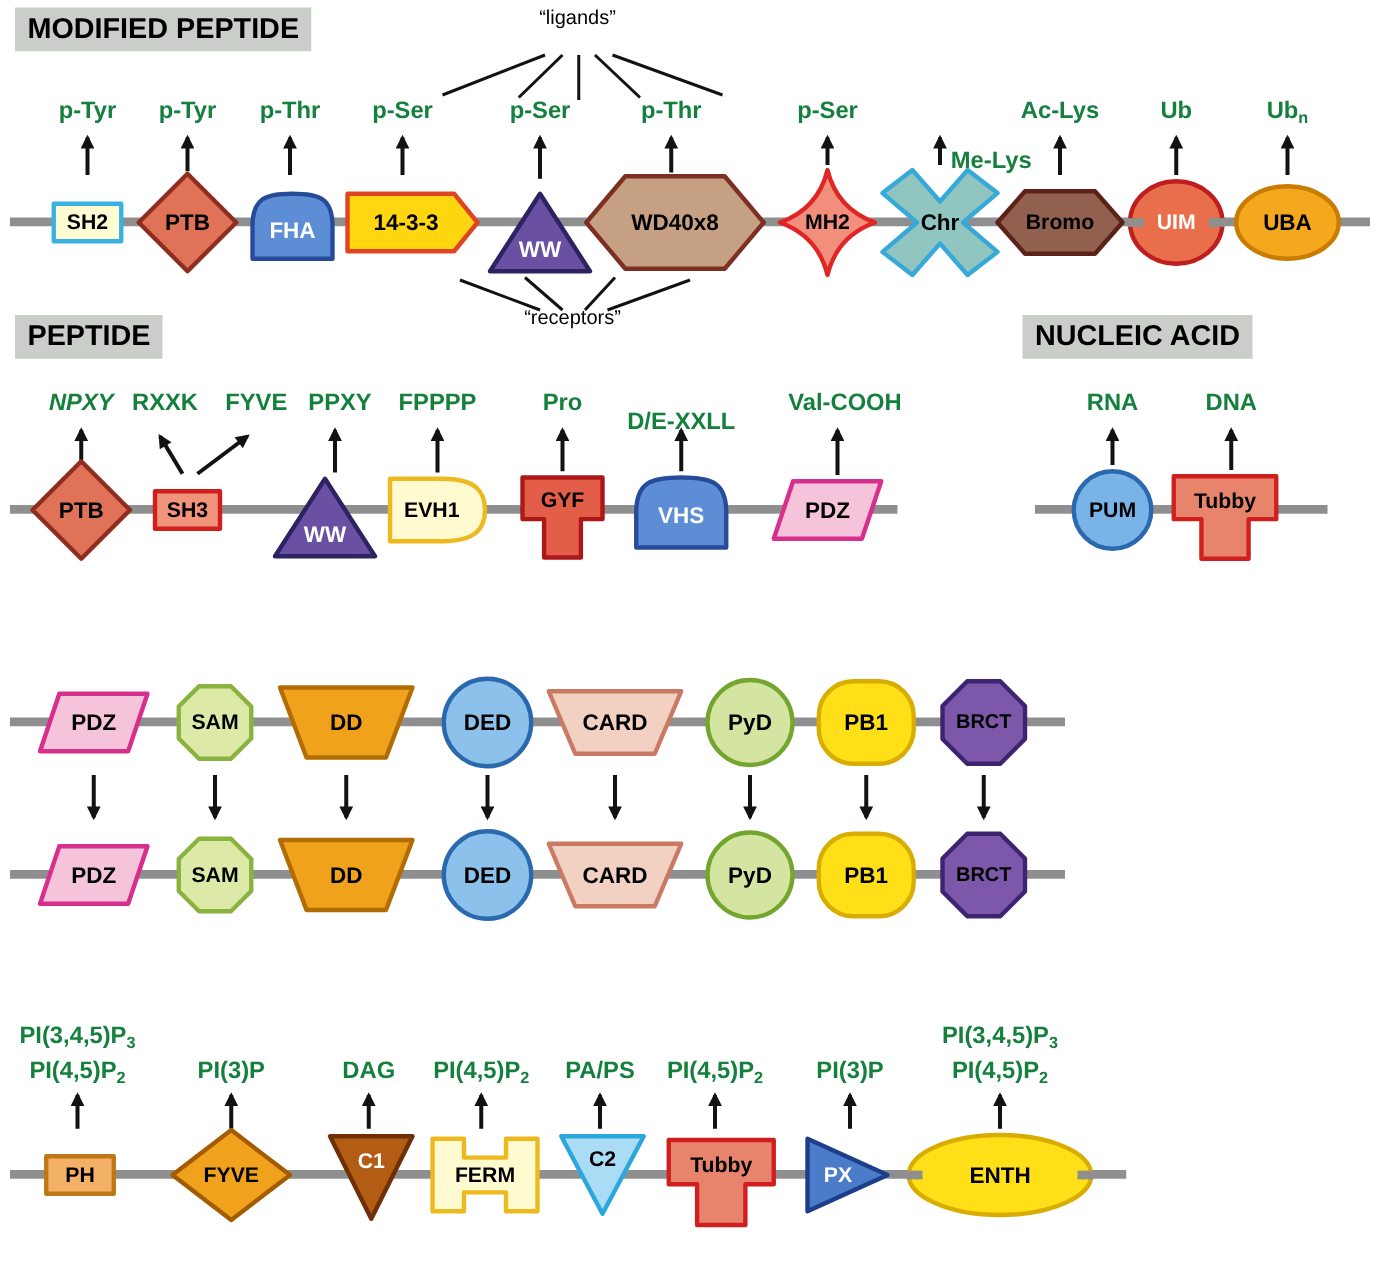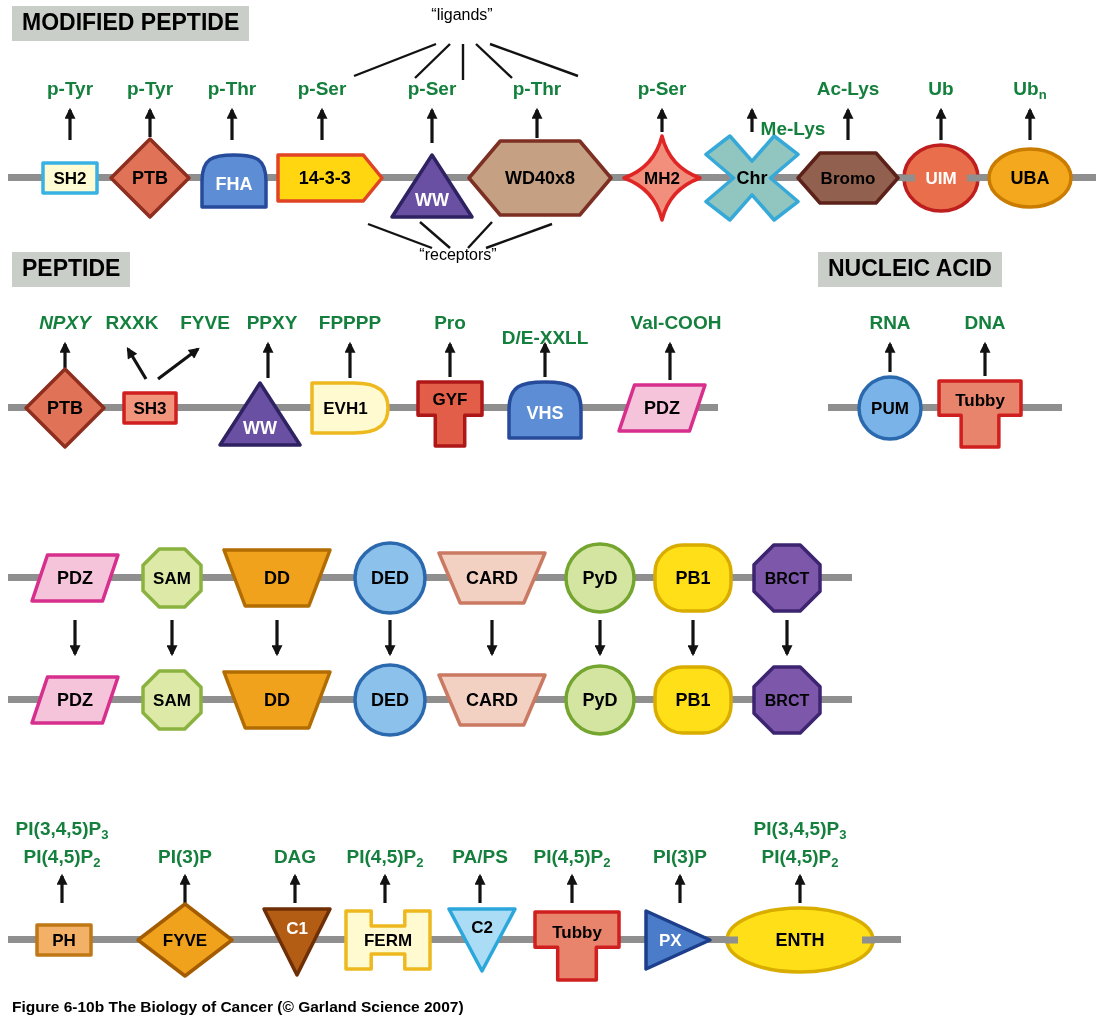--- a/index.html
+++ b/index.html
@@ -73,21 +73,20 @@
       <line x1="800" y1="903" x2="800" y2="876" stroke="#121212" stroke-width="3.2" marker-end="url(#ah)"></line>
     </svg>
 
   <div class="sec-header" style="left:12px;top:6px">MODIFIED PEPTIDE</div>
   <div class="sec-header" style="left:12px;top:252px">PEPTIDE</div>
   <div class="sec-header" style="left:818px;top:252px">NUCLEIC ACID</div>
 
   <div class="annot" style="left:462px;top:6px">“ligands”</div>
   <div class="annot" style="left:458px;top:246px">“receptors”</div>
 
-  <div class="caption">Figure 6-10b  The Biology of Cancer (© Garland Science 2007)</div>
 <div class="backbone" style="left: 8px; top: 174px; width: 1088px; background: rgb(143, 143, 143);"></div>
     <div class="ligand" style="left: 70px; top: 89px;"><span>p-Tyr</span></div>
     <div class="ligand" style="left: 150px; top: 89px;"><span>p-Tyr</span></div>
     <div class="ligand" style="left: 232px; top: 89px;"><span>p-Thr</span></div>
     <div class="ligand" style="left: 322px; top: 89px;"><span>p-Ser</span></div>
     <div class="ligand" style="left: 432px; top: 89px;"><span>p-Ser</span></div>
     <div class="ligand" style="left: 537px; top: 89px;"><span>p-Thr</span></div>
     <div class="ligand" style="left: 662px; top: 89px;"><span>p-Ser</span></div>
     <div class="ligand" style="left: 793px; top: 89px; margin-top: 40px;"><span>Me-Lys</span></div>
     <div class="ligand" style="left: 848px; top: 89px;"><span>Ac-Lys</span></div>

